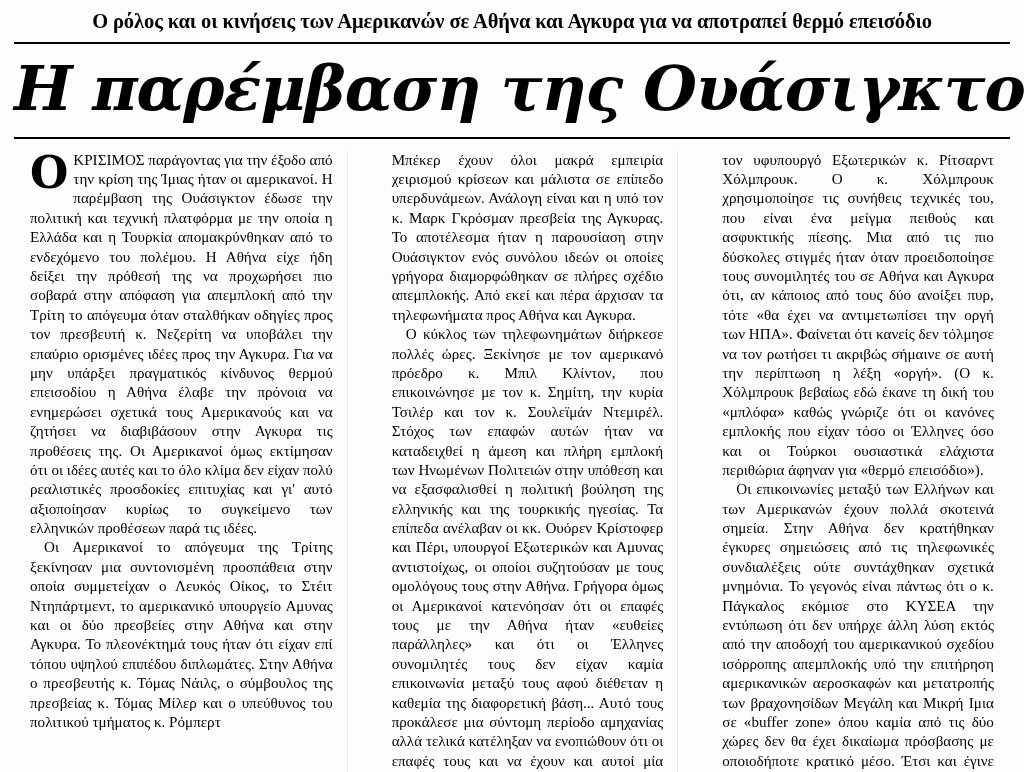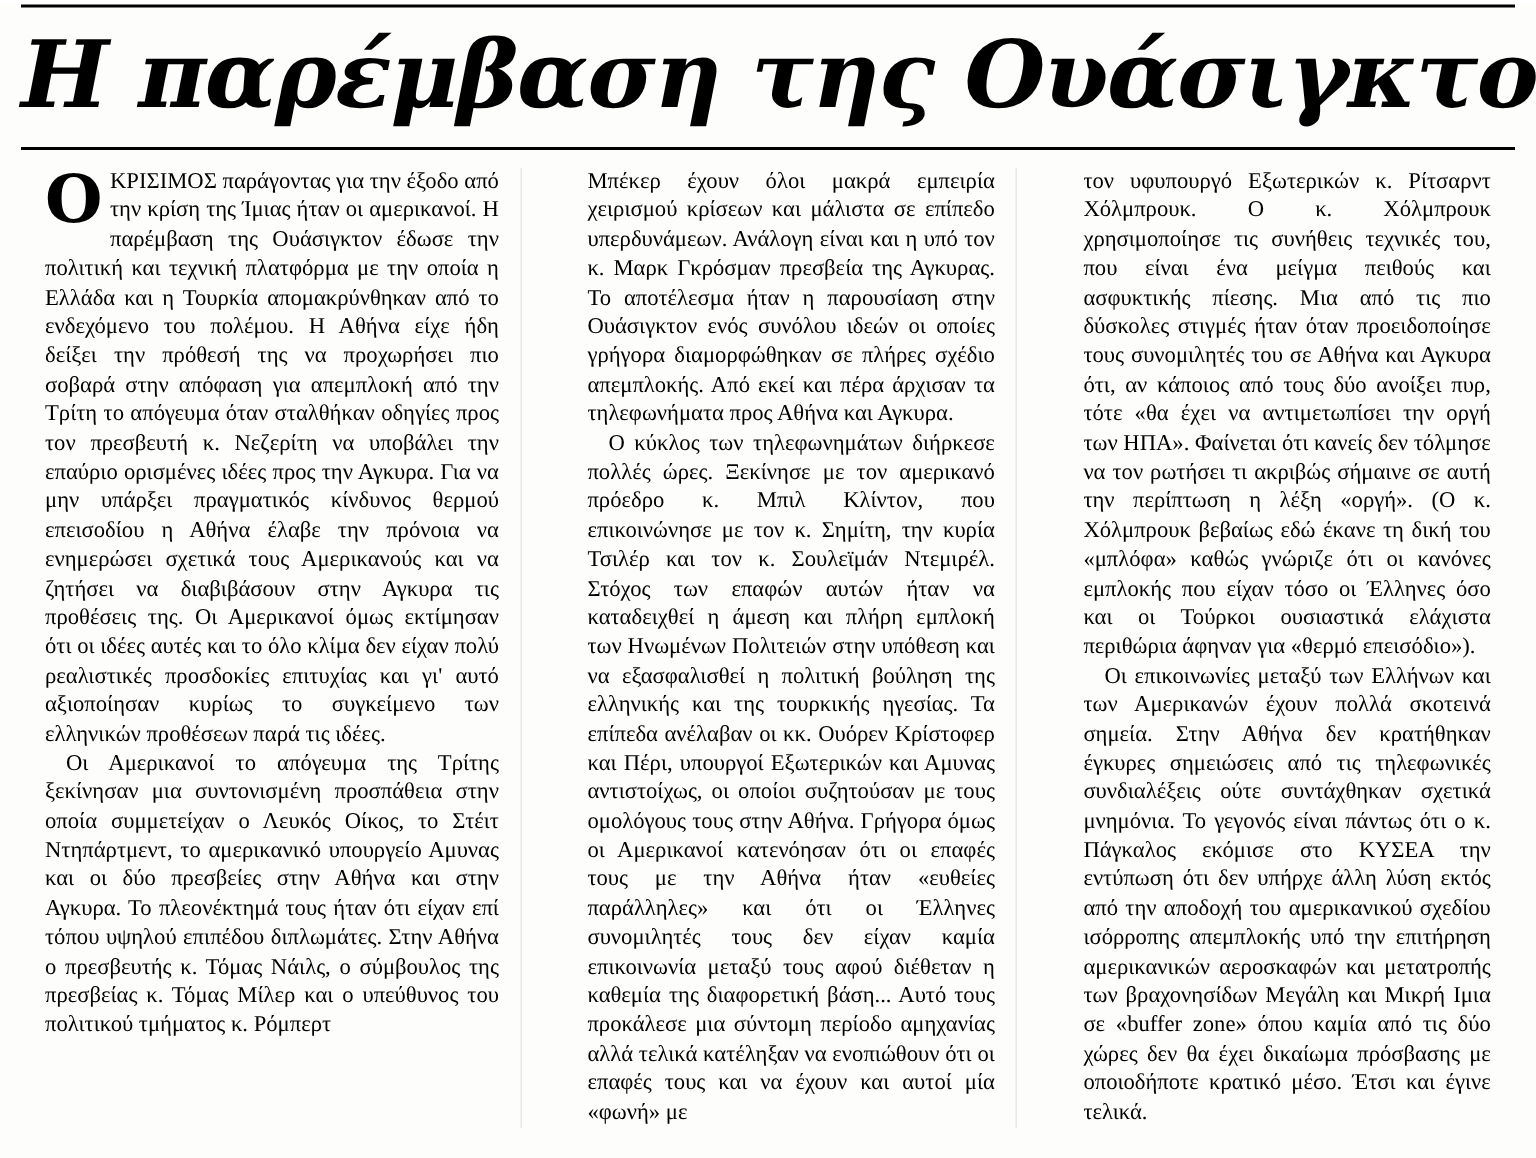--- a/index.html
+++ b/index.html
@@ -93,20 +93,21 @@
     line-height: 0.82;
     padding: 3px 5px 0 0;
     margin-top: 1px;
   }
 </style>
 </head>
 <body>
 
 <div class="page">
 
+  <div class="kicker">Ο ρόλος και οι κινήσεις των Αμερικανών σε Αθήνα και Αγκυρα για να αποτραπεί θερμό επεισόδιο</div>
   <div class="rule"></div>
 
   <div class="headline">Η παρέμβαση της Ουάσιγκτον</div>
   <div class="rule2"></div>
 
   <div class="columns">
 
     <div class="col">
       <p class="dropcap-para"><span class="dropcap">Ο</span><span>ΚΡΙΣΙΜΟΣ παράγοντας για την έξοδο από την κρίση της Ίμιας ήταν οι αμερικανοί. Η παρέμβαση της Ουάσιγκτον έδωσε την πολιτική και τεχνική πλατφόρμα με την οποία η Ελλάδα και η Τουρκία απομακρύνθηκαν από το ενδεχόμενο του πολέμου. Η Αθήνα είχε ήδη δείξει την πρόθεσή της να προχωρήσει πιο σοβαρά στην απόφαση για απεμπλοκή από την Τρίτη το απόγευμα όταν σταλθήκαν οδηγίες προς τον πρεσβευτή κ. Νεζερίτη να υποβάλει την επαύριο ορισμένες ιδέες προς την Αγκυρα. Για να μην υπάρξει πραγματικός κίνδυνος θερμού επεισοδίου η Αθήνα έλαβε την πρόνοια να ενημερώσει σχετικά τους Αμερικανούς και να ζητήσει να διαβιβάσουν στην Αγκυρα τις προθέσεις της. Οι Αμερικανοί όμως εκτίμησαν ότι οι ιδέες αυτές και το όλο κλίμα δεν είχαν πολύ ρεαλιστικές προσδοκίες επιτυχίας και γι' αυτό αξιοποίησαν κυρίως το συγκείμενο των ελληνικών προθέσεων παρά τις ιδέες.</span></p>
       <p>Οι Αμερικανοί το απόγευμα της Τρίτης ξεκίνησαν μια συντονισμένη προσπάθεια στην οποία συμμετείχαν ο Λευκός Οίκος, το Στέιτ Ντηπάρτμεντ, το αμερικανικό υπουργείο Αμυνας και οι δύο πρεσβείες στην Αθήνα και στην Αγκυρα. Το πλεονέκτημά τους ήταν ότι είχαν επί τόπου υψηλού επιπέδου διπλωμάτες. Στην Αθήνα ο πρεσβευτής κ. Τόμας Νάιλς, ο σύμβουλος της πρεσβείας κ. Τόμας Μίλερ και ο υπεύθυνος του πολιτικού τμήματος κ. Ρόμπερτ</p>

